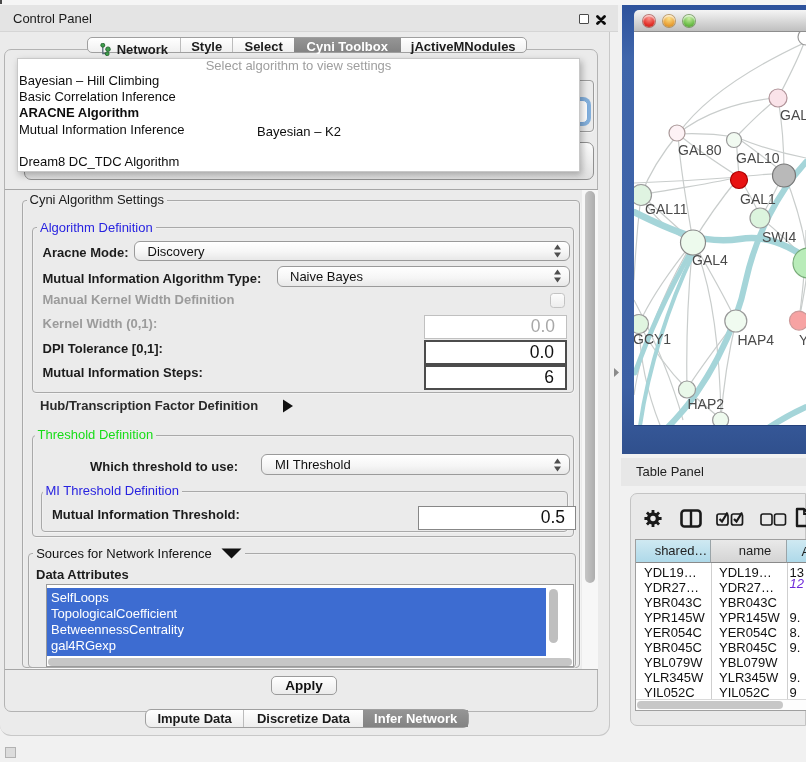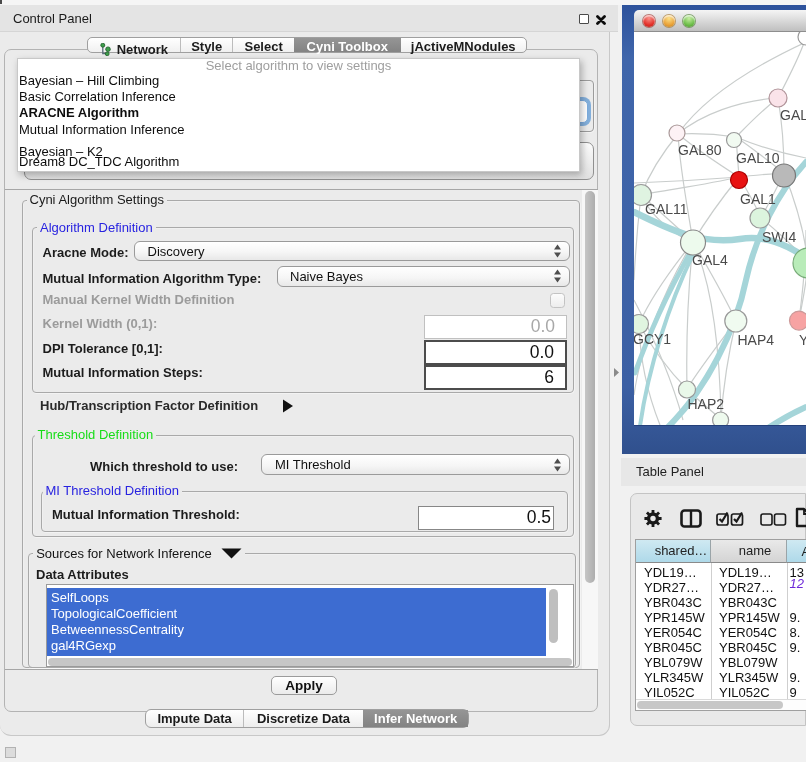--- a/index.html
+++ b/index.html
@@ -97,21 +97,21 @@
 <div class="lbl" style="left:90px;top:458.5px;">Which threshold to use:</div>
 <div class="combo" style="left:261px;top:454px;width:309px;height:21px;padding-left:13px;">MI Threshold
   <svg class="arr" width="9" height="15">
       <path d="M4.5,1 L8,6 H1z" fill="#4e4e4e"></path>
       <path d="M4.5,14 L1,9 H8z" fill="#4e4e4e"></path>
     </svg></div>
 
 <div class="group" style="left:41px;top:491px;width:527px;height:41px;"></div>
 <div class="gtitle" style="left:42.5px;top:483.5px;color:#2823e0;">MI Threshold Definition</div>
 <div class="lbl" style="left:52px;top:507px;">Mutual Information Threshold:</div>
-<div class="field" style="left:418px;top:505.5px;width:136px;height:24px;border:1px solid #878787;padding-right:2px;">0.5</div>
+<div class="field" style="left:418px;top:505.5px;width:158px;height:24px;border:1px solid #878787;padding-right:10px;">0.5</div>
 
 <div class="group" style="left:28px;top:552.5px;width:548px;height:115.5px;"></div>
 <div class="gtitle" style="left:33.2px;top:546.5px;color:#141414;">Sources for Network Inference
   <svg width="21" height="11" style="margin-left:6px;vertical-align:-1px;">
       <path d="M0.5,0.5 L20.5,0.5 L10.5,10.5z" fill="#111"></path>
     </svg></div>
 <div class="lbl" style="left:36px;top:566.5px;">Data Attributes</div>
 
 <div class="abs" style="left:46px;top:584px;width:527.5px;height:83px;background:#fff;border:1px solid #9a9a9a;"></div>
 <div class="abs" style="left:47px;top:587.5px;width:499px;height:68.5px;background:#3d6cd1;"></div>
@@ -129,21 +129,21 @@
   <div style="width:119px;display:flex;align-items:center;justify-content:center;">Discretize Data</div>
   <div style="flex:1;display:flex;align-items:center;justify-content:center;background:linear-gradient(#959595,#838383);color:#fff;">Infer Network</div>
 </div>
 
 <div class="abs" style="left:17px;top:58px;width:563px;height:114px;background:#fff;border:1px solid #c8c8c8;box-shadow:2px 3px 7px rgba(0,0,0,.28);z-index:50;"></div>
 <div class="abs" style="left:17px;top:57px;width:563px;height:16.3px;z-index:51;font-size:13px;color:#9e9e9e;text-align:center;line-height:17px;">Select algorithm to view settings</div>
 <div class="abs" style="left:19px;top:72.8px;width:560px;height:16.3px;z-index:51;font-size:13px;color:#0d0d0d;line-height:16.3px;">Bayesian – Hill Climbing</div>
 <div class="abs" style="left:19px;top:89.1px;width:560px;height:16.3px;z-index:51;font-size:13px;color:#0d0d0d;line-height:16.3px;">Basic Correlation Inference</div>
 <div class="abs" style="left:19px;top:105.4px;width:560px;height:16.3px;z-index:51;font-size:13px;color:#0d0d0d;line-height:16.3px;font-weight:bold;">ARACNE Algorithm</div>
 <div class="abs" style="left:19px;top:121.7px;width:560px;height:16.3px;z-index:51;font-size:13px;color:#0d0d0d;line-height:16.3px;">Mutual Information Inference</div>
-<div class="abs" style="left:19px;top:144px;width:560px;height:16.3px;z-index:51;font-size:13px;color:#0d0d0d;line-height:16.3px;">Bayesian – K2</div>
+<div class="abs" style="left:19px;top:124px;width:560px;height:16.3px;z-index:51;font-size:13px;color:#0d0d0d;line-height:16.3px;text-align:center;">Bayesian – K2</div>
 <div class="abs" style="left:19px;top:154.3px;width:560px;height:16.3px;z-index:51;font-size:13px;color:#0d0d0d;line-height:16.3px;">Dream8 DC_TDC Algorithm</div>
 
 <div class="abs" style="left:622px;top:5px;width:184px;height:449px;background:linear-gradient(#2d529c,#4066ab 12%,#3c60a4 85%,#30508d);"></div>
 
 <div class="abs" style="left:634px;top:10px;width:172px;height:22px;background:linear-gradient(#f5f5f5,#bfbfbf);border-radius:5px 0 0 0;border-bottom:1px solid #8e8e8e;"></div>
 <div class="abs" style="left:643px;top:15px;width:12px;height:12px;border-radius:50%;background:radial-gradient(circle at 50% 30%,#f98e86,#e3322b 60%,#b71d14);box-shadow:inset 0 1.5px 1.5px rgba(255,255,255,.75), 0 0 0 1px rgba(150,50,40,.6);"></div>
 <div class="abs" style="left:663px;top:15px;width:12px;height:12px;border-radius:50%;background:radial-gradient(circle at 50% 30%,#fbe087,#eaa33a 60%,#c27e14);box-shadow:inset 0 1.5px 1.5px rgba(255,255,255,.75), 0 0 0 1px rgba(160,110,30,.6);"></div>
 <div class="abs" style="left:683px;top:15px;width:12px;height:12px;border-radius:50%;background:radial-gradient(circle at 50% 30%,#c5eda0,#6fbf4c 60%,#43941f);box-shadow:inset 0 1.5px 1.5px rgba(255,255,255,.75), 0 0 0 1px rgba(70,120,40,.6);"></div>
 
 <div class="abs" style="left:634px;top:32px;width:172px;height:394px;background:#fff;overflow:hidden;border-bottom:1px solid #24407a;">

